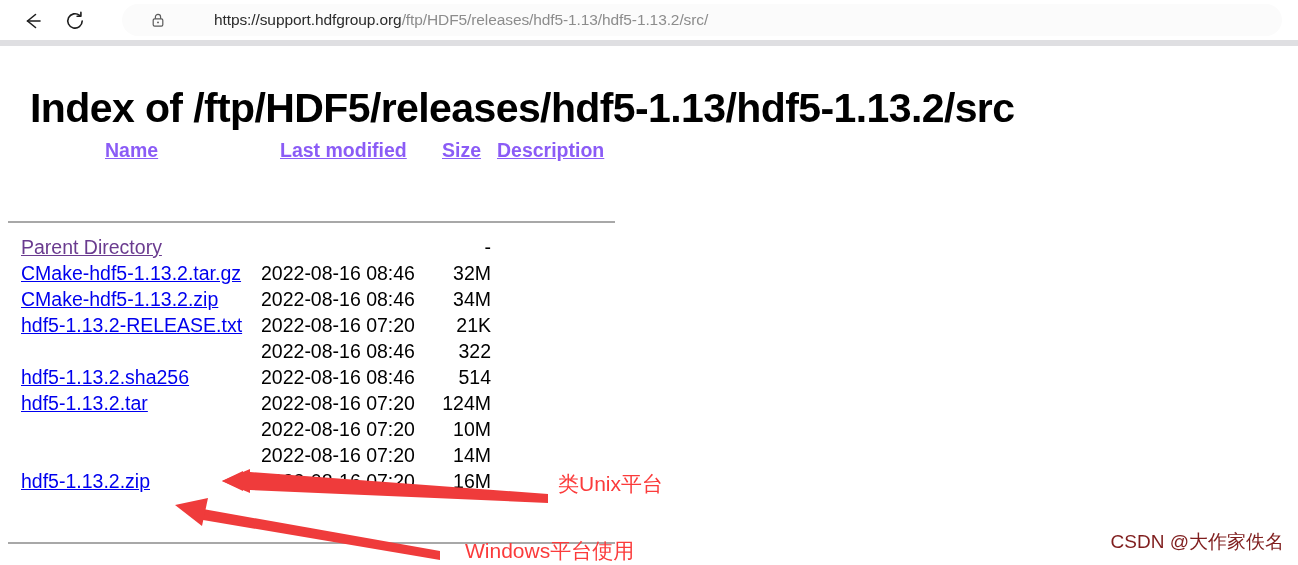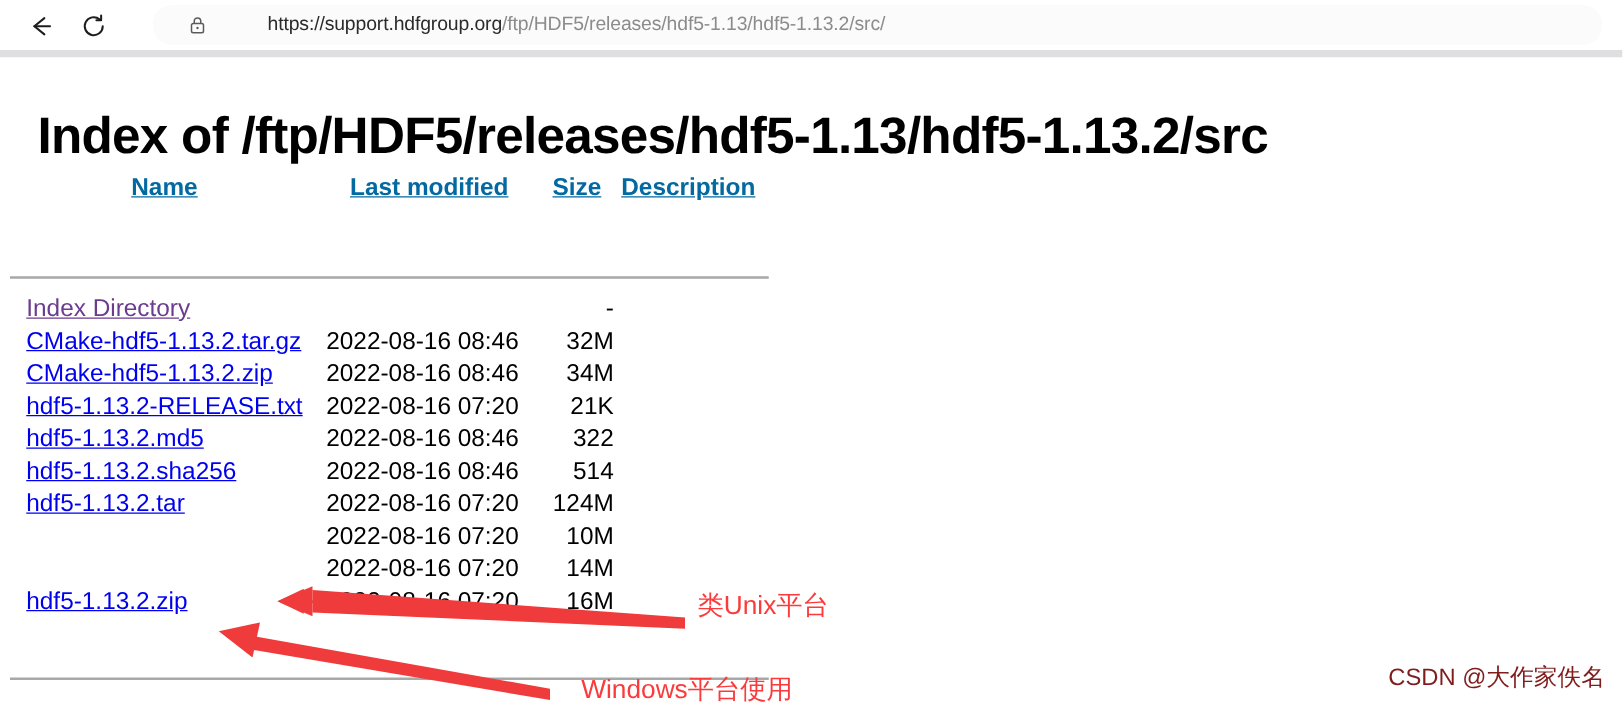--- a/index.html
+++ b/index.html
@@ -118,21 +118,21 @@
     color: #000000;
   }
   .hdr-row {
     position: relative;
     height: 32px;
   }
   .hdr {
     position: absolute;
     font-weight: bold;
     font-size: 19.5px;
-    color: #0369a1;
+    color: #8b5cf6;
     text-decoration: underline;
     white-space: nowrap;
     cursor: pointer;
   }
   .hdr-name { left: 97px; }
   .hdr-mod  { left: 272px; }
   .hdr-size { left: 434px; }
   .hdr-desc { left: 489px; }
 
   .rule {
@@ -266,41 +266,40 @@
       <span class="hdr hdr-mod">Last modified</span>
       <span class="hdr hdr-size">Size</span>
       <span class="hdr hdr-desc">Description</span>
     </div>
 
     <div class="rule rule-top"></div>
     <div class="rule rule-bottom"></div>
 
     <div class="rows" id="rows-container">
         <div class="row">
-          <span class="cell-name visited">Index Directory</span>
+          <span class="cell-name visited">Parent Directory</span>
           <span class="cell-mod"></span>
           <span class="cell-size">-</span>
         </div>
         <div class="row">
           <span class="cell-name">CMake-hdf5-1.13.2.tar.gz</span>
           <span class="cell-mod">2022-08-16 08:46</span>
           <span class="cell-size">32M</span>
         </div>
         <div class="row">
           <span class="cell-name">CMake-hdf5-1.13.2.zip</span>
           <span class="cell-mod">2022-08-16 08:46</span>
           <span class="cell-size">34M</span>
         </div>
         <div class="row">
           <span class="cell-name">hdf5-1.13.2-RELEASE.txt</span>
           <span class="cell-mod">2022-08-16 07:20</span>
           <span class="cell-size">21K</span>
         </div>
         <div class="row">
-          <span class="cell-name">hdf5-1.13.2.md5</span>
           <span class="cell-mod">2022-08-16 08:46</span>
           <span class="cell-size">322</span>
         </div>
         <div class="row">
           <span class="cell-name">hdf5-1.13.2.sha256</span>
           <span class="cell-mod">2022-08-16 08:46</span>
           <span class="cell-size">514</span>
         </div>
         <div class="row">
           <span class="cell-name">hdf5-1.13.2.tar</span>

